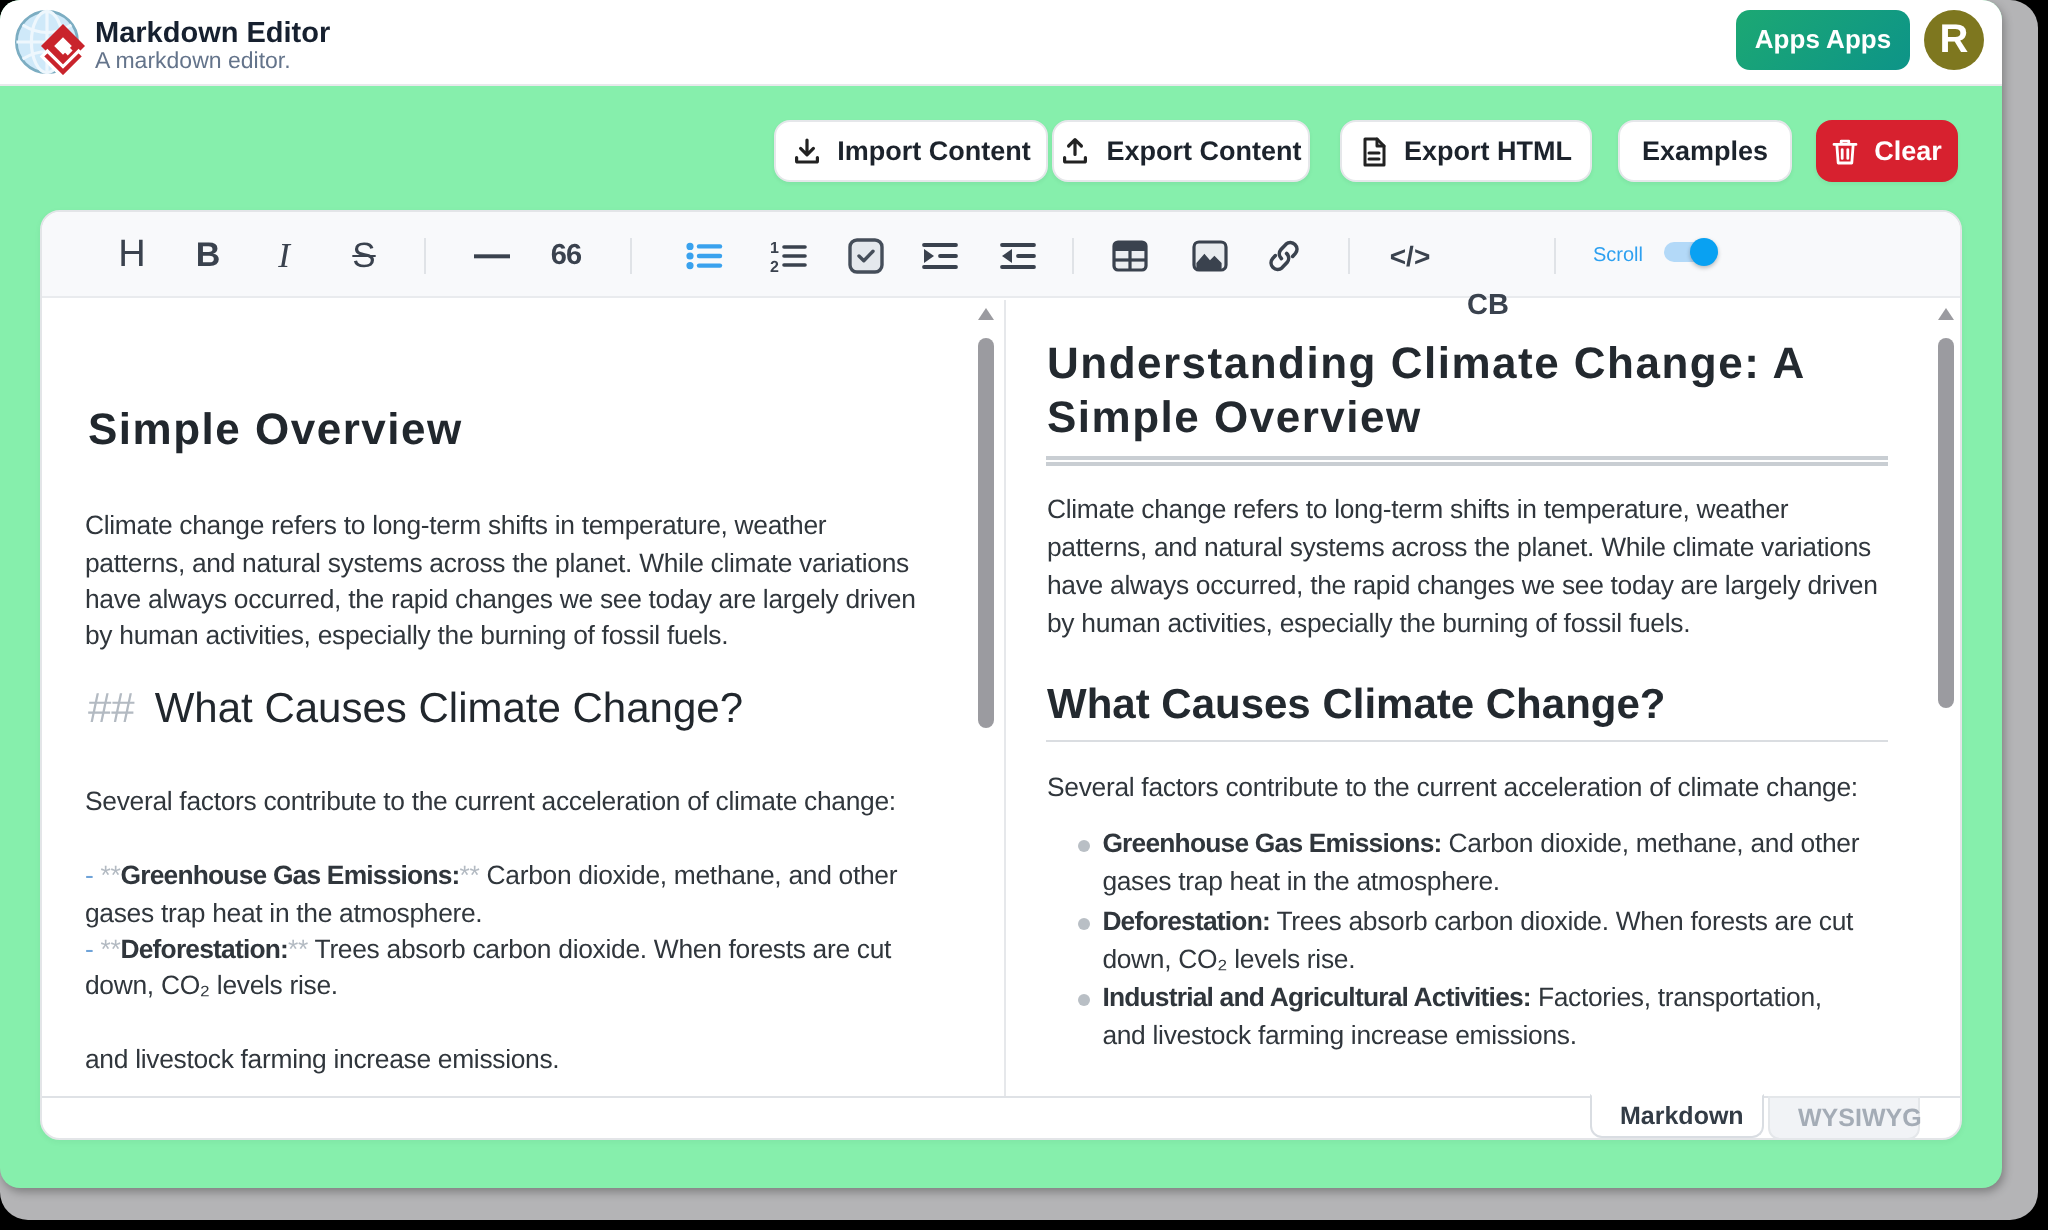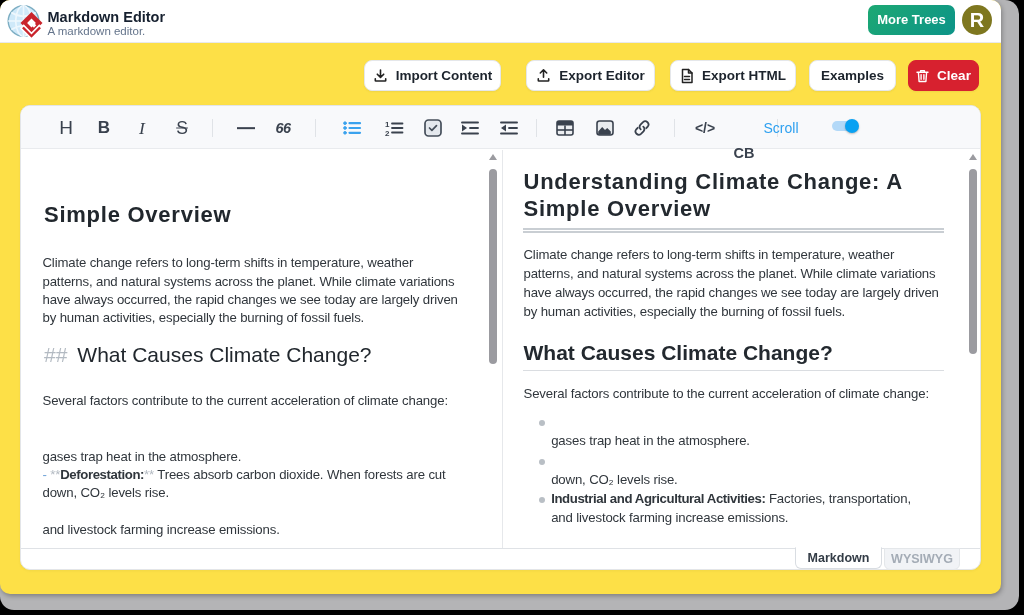--- a/index.html
+++ b/index.html
@@ -2,21 +2,21 @@
 <html><head>
 <meta charset="utf-8">
 <style>
 * { margin:0; padding:0; box-sizing:border-box; }
 html,body { width:1024px; height:615px; background:#000; overflow:hidden;
   font-family:"Liberation Sans", sans-serif; }
 .abs { position:absolute; }
 .shadow { position:absolute; left:0; top:0; width:1019px; height:610px;
   background:#b4b4b6; border-radius:14px; }
 .window { position:absolute; left:0; top:0; width:1001px; height:594px;
-  background:#fde047; border-radius:10px; overflow:hidden;
+  background:#86efac; border-radius:10px; overflow:hidden;
   box-shadow:1px 2px 5px rgba(0,0,0,0.30); }
 .header { position:absolute; left:0; top:0; width:100%; height:43px;
   background:#fff; border-bottom:1px solid #e8e9ec; }
 .title { position:absolute; left:47.5px; top:9px; font-size:14.5px; font-weight:bold; color:#16202f; }
 .subtitle { position:absolute; left:47.5px; top:25px; font-size:11.5px; color:#64748b; }
 .moreapps { position:absolute; left:868px; top:5px; width:87px; height:30px;
   border-radius:7px; background:linear-gradient(135deg,#1ca873 0%,#0d9488 100%);
   color:#fff; font-size:13px; font-weight:bold; text-align:center; line-height:30px; }
 .avatar { position:absolute; left:962px; top:5px; width:30px; height:30px;
   border-radius:50%; background:#7e771f; color:#fff; font-size:20px; font-weight:bold;
@@ -41,21 +41,21 @@
 .mh2 { font-size:21px; font-weight:normal; color:#21272d; }
 .pv { font-size:13.2px; letter-spacing:-0.15px; color:#30363c; }
 .ph1 { font-size:22px; letter-spacing:0.75px; font-weight:bold; color:#23292f; }
 .ph2 { font-size:21px; font-weight:bold; color:#23292f; }
 .sb { position:absolute; width:8px; border-radius:4px; background:#9b9ba0; }
 .sbarrow { position:absolute; width:0; height:0; border-left:4px solid transparent;
   border-right:4px solid transparent; border-bottom:6px solid #9b9ba0; }
 .dot { position:absolute; width:6px; height:6px; border-radius:50%; background:#b9bfc5; }
 .tabstrip { position:absolute; left:0; top:442px; width:959px; height:1px; background:#dfe2e6; }
 .tab { position:absolute; top:442px; height:22px; font-size:12.5px; font-weight:bold;
-  text-align:center; border-radius:0 0 6px 6px; }
+  text-align:left; border-radius:0 0 6px 6px;padding-left:14px; }
 .tab.active { background:#fff; border:1px solid #d9dde2; border-top:1px solid #fff;
   color:#333c46; line-height:20px; margin-top:-1px; }
 .tab.idle { background:#f1f3f6; border:1px solid #e4e7ea; color:#a4acb6; line-height:20px; }
 </style>
 </head>
 <body>
 <div class="shadow"></div>
 <div class="window">
 
   <div class="header"></div>
@@ -68,34 +68,34 @@
       <line x1="2.2" y1="19" x2="32.8" y2="19"></line>
       <path d="M5.3 27.5 Q17.5 20 29.7 27.5"></path>
     </g>
     <polygon points="25.5,10 36.5,21 25.5,32 14.5,21" fill="#c9242c"></polygon>
     <polygon points="25.5,16.6 29.9,21 25.5,25.4 21.1,21" fill="#fff"></polygon>
     <rect x="26.2" y="21.6" width="3.4" height="3.4" fill="#fff" transform="rotate(45 27.9 23.3)"></rect>
     <polygon points="15,26.2 17.7,23.5 25.5,31.3 33.3,23.5 36,26.2 25.5,36.7" fill="#c9242c" stroke="#fff" stroke-width="1.6"></polygon>
   </svg>
   <div class="title">Markdown Editor</div>
   <div class="subtitle">A markdown editor.</div>
-  <div class="moreapps">More Trees</div>
+  <div class="moreapps">Apps Apps</div>
   <div class="avatar">R</div>
 
-  <div class="btn" style="left:364px;width:137px;">
+  <div class="btn" style="left:387px;width:137px;">
     <svg width="15" height="15" viewBox="0 0 15 15" fill="none" stroke="#222" stroke-width="1.6" stroke-linecap="round" stroke-linejoin="round">
       <path d="M7.5 2v7M4.3 6.2l3.2 3.2 3.2-3.2M2.3 10.8v1.7c0 .3.2.5.5.5h9.4c.3 0 .5-.2.5-.5v-1.7"></path>
     </svg>
     <span>Import Content</span>
   </div>
   <div class="btn" style="left:526px;width:129px;">
     <svg width="15" height="15" viewBox="0 0 15 15" fill="none" stroke="#222" stroke-width="1.6" stroke-linecap="round" stroke-linejoin="round">
       <path d="M7.5 9.2V2.2M4.3 5l3.2-3.2L10.7 5M2.3 10.8v1.7c0 .3.2.5.5.5h9.4c.3 0 .5-.2.5-.5v-1.7"></path>
     </svg>
-    <span>Export Editor</span>
+    <span>Export Content</span>
   </div>
   <div class="btn" style="left:809px;width:87px;">
       <span>Examples</span>
     </div>
   <div class="btn" style="left:670px;width:126px;">
     <svg width="14" height="16" viewBox="0 0 14 16" fill="none" stroke="#222" stroke-width="1.5" stroke-linecap="round" stroke-linejoin="round">
       <path d="M2.5 1.5h6l3.5 3.5v9.5h-9.5z"></path>
       <path d="M8.5 1.5v3.5H12"></path>
       <path d="M4.5 8.5h5M4.5 11.5h5"></path>
     </svg>
@@ -109,21 +109,21 @@
   </div>
 
   <div class="card">
     <div class="toolbar"></div>
     <div class="ti" style="left:45px;font-size:19px;font-weight:400;">H</div>
     <div class="ti" style="left:83px;font-size:17px;font-weight:800;">B</div>
     <div class="ti" style="left:121px;font-size:17.5px;font-weight:500;font-style:italic;font-family:'Liberation Serif',serif;">I</div>
     <div class="ti" style="left:161px;font-size:17.5px;font-weight:400;text-decoration:line-through;">S</div>
     <div class="tdiv" style="left:191px;"></div>
     <div class="ti" style="left:225px;width:18px;height:1.7px;background:#3a424e;"></div>
-    <div class="ti" style="left:262px;font-size:14.5px;font-weight:bold;letter-spacing:-0.5px;font-style:italic;">66</div>
+    <div class="ti" style="left:262px;font-size:14.5px;font-weight:bold;letter-spacing:-0.5px;">66</div>
     <div class="tdiv" style="left:294px;"></div>
     <svg class="ti" style="left:331px;" width="20" height="16" viewBox="0 0 20 16">
       <g stroke="#3aa2ee" stroke-width="2.2" stroke-linecap="round">
         <circle cx="3" cy="3.2" r="1.4" fill="#3aa2ee" stroke-width="0.8"></circle>
         <circle cx="3" cy="8" r="1.4" fill="#3aa2ee" stroke-width="0.8"></circle>
         <circle cx="3" cy="12.8" r="1.4" fill="#3aa2ee" stroke-width="0.8"></circle>
         <line x1="7.5" y1="3.2" x2="18" y2="3.2"></line>
         <line x1="7.5" y1="8" x2="18" y2="8"></line>
         <line x1="7.5" y1="12.8" x2="18" y2="12.8"></line>
       </g>
@@ -171,55 +171,58 @@
     <svg class="ti" style="left:621px;" width="17" height="17" viewBox="0 0 17 17">
       <g fill="none" stroke="#3a424e" stroke-width="1.8" stroke-linecap="round">
         <path d="M7.2 9.8a3.4 3.4 0 0 1-.2-4.6l2.5-2.6a3.3 3.3 0 0 1 4.7 4.6l-1.4 1.5"></path>
         <path d="M9.8 7.2a3.4 3.4 0 0 1 .2 4.6l-2.5 2.6a3.3 3.3 0 0 1-4.7-4.6l1.4-1.5"></path>
       </g>
     </svg>
     <div class="tdiv" style="left:653px;"></div>
     <div class="ti" style="left:684px;font-size:14px;font-weight:600;letter-spacing:0px;">&lt;/&gt;</div>
     <div class="ti" style="left:723px;font-size:14.5px;font-weight:bold;margin-top:25px;">CB</div>
     <div class="tdiv" style="left:756px;"></div>
-    <div class="ti" style="left:760px;font-size:14px;color:#2da0f0;font-weight:500;">Scroll</div>
+    <div class="ti" style="left:788px;font-size:10px;color:#2da0f0;font-weight:500;">Scroll</div>
     <div class="abs" style="left:811px;top:15px;width:23px;height:10px;border-radius:5px;background:#b3d9f8;"></div>
     <div class="abs" style="left:824px;top:12.5px;width:14px;height:14px;border-radius:50%;background:#09a1f2;box-shadow:0 1px 2px rgba(0,0,0,0.25);"></div>
     <div class="vdiv"></div>
 
     <div class="sbarrow" style="left:468px;top:48px;"></div>
     <div class="sb" style="left:468px;top:63px;height:195px;"></div>
     <div class="sbarrow" style="left:948px;top:48px;"></div>
     <div class="sb" style="left:948px;top:63px;height:185px;"></div>
 
     <div class="ln mh1" style="left:23px;top:97.7px;line-height:1;">Simple Overview</div>
     <div class="ln md" style="left:21.5px;top:150.1px;line-height:1;">Climate change refers to long-term shifts in temperature, weather</div>
     <div class="ln md" style="left:21.5px;top:168.6px;line-height:1;">patterns, and natural systems across the planet. While climate variations</div>
     <div class="ln md" style="left:21.5px;top:187px;line-height:1;">have always occurred, the rapid changes we see today are largely driven</div>
     <div class="ln md" style="left:21.5px;top:205.1px;line-height:1;">by human activities, especially the burning of fossil fuels.</div>
     <div class="ln mh2" style="left:23px;top:237.6px;line-height:1;"><span class="g" style="margin-right:10px;">##</span>What Causes Climate Change?</div>
     <div class="ln md" style="left:21.5px;top:288px;line-height:1;">Several factors contribute to the current acceleration of climate change:</div>
+    <div class="ln md" style="left:21.5px;top:325.3px;line-height:1;"><span class="dash">- </span><span class="g">**</span><b>Greenhouse Gas Emissions:</b><span class="g">**</span> Carbon dioxide, methane, and other</div>
     <div class="ln md" style="left:21.5px;top:343.8px;line-height:1;">gases trap heat in the atmosphere.</div>
     <div class="ln md" style="left:21.5px;top:361.9px;line-height:1;"><span class="dash">- </span><span class="g">**</span><b>Deforestation:</b><span class="g">**</span> Trees absorb carbon dioxide. When forests are cut</div>
     <div class="ln md" style="left:21.5px;top:380.4px;line-height:1;">down, CO₂ levels rise.</div>
     <div class="ln md" style="left:21.5px;top:416.9px;line-height:1;">and livestock farming increase emissions.</div>
 
     <div class="ln ph1" style="left:502.5px;top:65px;line-height:1;">Understanding Climate Change: A</div>
     <div class="ln ph1" style="left:502.5px;top:92.2px;line-height:1;">Simple Overview</div>
     <div class="abs" style="left:501.5px;top:121.8px;width:421px;height:5px;border-top:2px solid #c9ced3;border-bottom:2px solid #c9ced3;"></div>
     <div class="ln pv" style="left:502.5px;top:142.2px;line-height:1;">Climate change refers to long-term shifts in temperature, weather</div>
     <div class="ln pv" style="left:502.5px;top:161.1px;line-height:1;">patterns, and natural systems across the planet. While climate variations</div>
     <div class="ln pv" style="left:502.5px;top:180px;line-height:1;">have always occurred, the rapid changes we see today are largely driven</div>
     <div class="ln pv" style="left:502.5px;top:198.5px;line-height:1;">by human activities, especially the burning of fossil fuels.</div>
     <div class="ln ph2" style="left:502.5px;top:236px;line-height:1;" id="rh2">What Causes Climate Change?</div>
     <div class="abs" style="left:501.5px;top:264px;width:421px;height:1px;background:#dadde1;"></div>
     <div class="ln pv" style="left:502.5px;top:281.1px;line-height:1;">Several factors contribute to the current acceleration of climate change:</div>
     <div class="dot" style="left:518px;top:314px;"></div>
+    <div class="ln pv" style="left:530.2px;top:308.9px;line-height:1;"><b>Greenhouse Gas Emissions:</b> Carbon dioxide, methane, and other</div>
     <div class="ln pv" style="left:530.2px;top:328.2px;line-height:1;">gases trap heat in the atmosphere.</div>
     <div class="dot" style="left:518px;top:352.6px;"></div>
+    <div class="ln pv" style="left:530.2px;top:347.5px;line-height:1;"><b>Deforestation:</b> Trees absorb carbon dioxide. When forests are cut</div>
     <div class="ln pv" style="left:530.2px;top:366.8px;line-height:1;">down, CO₂ levels rise.</div>
     <div class="dot" style="left:518px;top:391.2px;"></div>
     <div class="ln pv" style="left:530.2px;top:386.1px;line-height:1;"><b>Industrial and Agricultural Activities:</b> Factories, transportation,</div>
     <div class="ln pv" style="left:530.2px;top:405.4px;line-height:1;">and livestock farming increase emissions.</div>
 
     <div class="tabstrip"></div>
     <div class="tab active" style="left:774px;width:87px;">Markdown</div>
     <div class="tab idle" style="left:863px;width:76px;">WYSIWYG</div>
   </div>
 </div>

